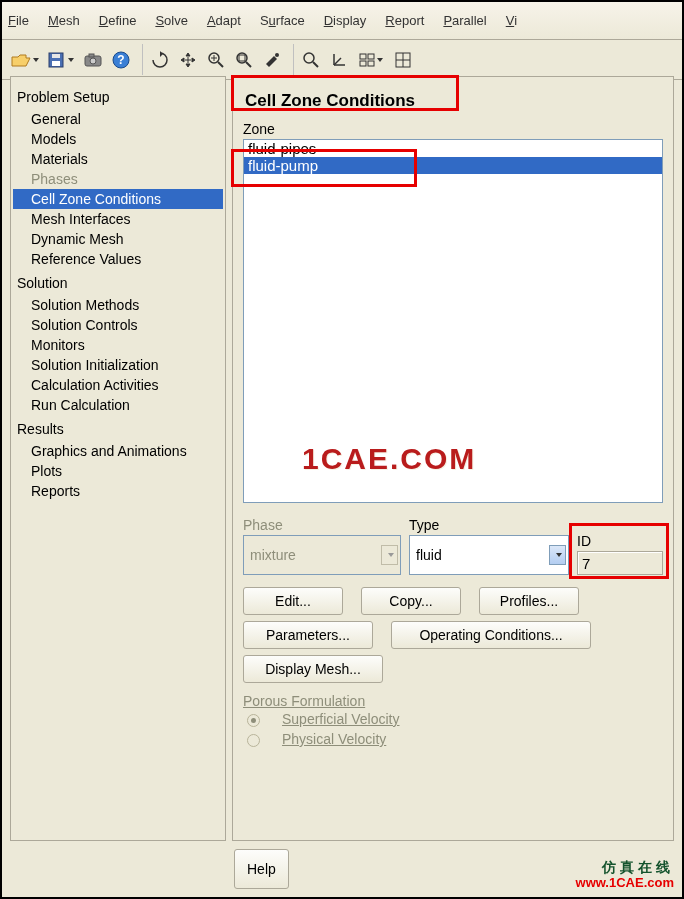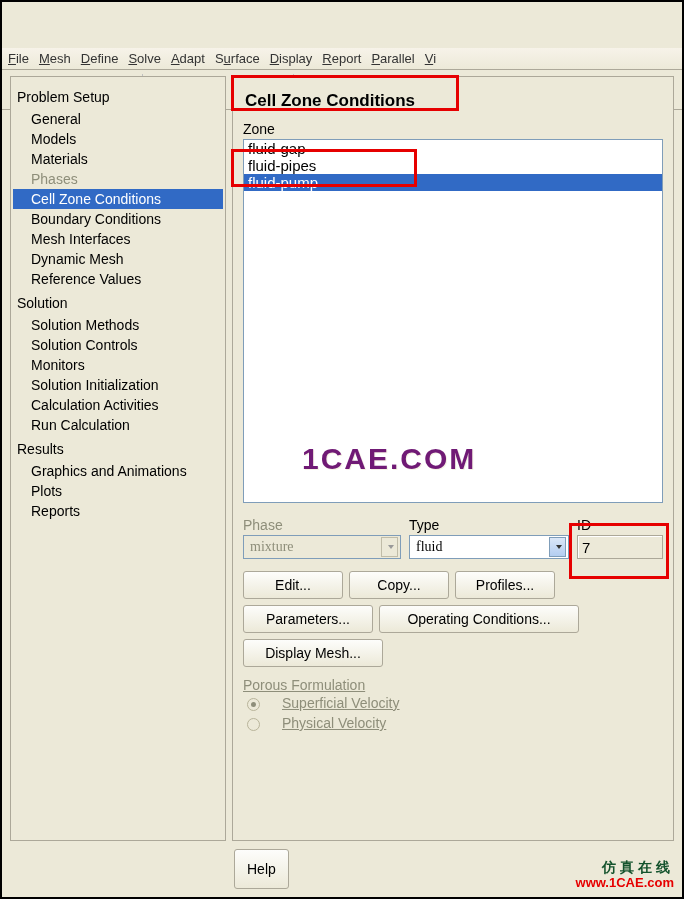--- a/index.html
+++ b/index.html
@@ -10,26 +10,25 @@
     width: 684px;
     height: 899px;
     overflow: hidden;
     position: relative;
     border: 2px solid #000;
   }
   
   .menubar {
     background: linear-gradient(#f7f3e9, #ece9d8);
     border-bottom: 1px solid #aca899;
-    padding: 3px 6px;
+    padding: 11px 6px;
     display: flex;
-    gap: 10px;
+    gap: 19px;
     font-size: 13px;
     color: #333;
-    margin-top: 46px;
   }
   .menubar span u { text-decoration: underline; }
   .menubar-item { cursor: default; }
   
   .toolbar {
     background: #ece9d8;
     border-bottom: 1px solid #aca899;
     padding: 4px 6px;
     display: flex;
     align-items: center;
@@ -118,46 +117,45 @@
   .listbox-item.selected { background: #316ac5; color: #fff; }
 
   .controls-row {
     display: flex;
     gap: 8px;
     margin-top: 14px;
     align-items: flex-end;
   }
   .control { display: flex; flex-direction: column; }
   .combo {
-    height: 24px;
+    height: 40px;
     border: 1px solid #7f9db9;
     background: #fff;
     display: flex; align-items: center; justify-content: space-between;
     padding: 0 2px 0 6px;
     font-size: 14px;
-    font-family: Liberation Serif, serif;
   }
   .combo.disabled { background: #ece9d8; color: #8e8e7a; }
   .combo .dd {
     width: 17px; height: 20px;
     background: linear-gradient(#dbe7f8, #b3cdf1);
     border: 1px solid #7f9db9;
     display: flex; align-items: center; justify-content: center;
   }
   .combo.disabled .dd { background: #ece9d8; border-color: #c0bca8; }
   .idbox {
     background: #ece9d8;
     border: 1px solid #aca899;
     box-shadow: inset 1px 1px 0 #fff;
     height: 24px; width: 86px;
     display: flex; align-items: center; padding: 0 4px;
     font-size: 15px;
   }
 
-  .btn-row { display: flex; gap: 6px; margin-top: 12px; flex-wrap: wrap; }
+  .btn-row { display: flex; gap: 18px; margin-top: 12px; flex-wrap: wrap; }
   .winbtn {
     background: linear-gradient(#fdfdfb, #ece9d8);
     border: 1px solid #aca899;
     border-radius: 3px;
     height: 28px;
     padding: 0 12px;
     font-size: 14px;
     cursor: default;
     display: flex; align-items: center; justify-content: center;
     min-width: 100px;
@@ -190,21 +188,21 @@
     background: linear-gradient(#fdfdfb, #ece9d8);
     border: 1px solid #aca899;
     border-radius: 3px;
     height: 40px; padding: 0 12px;
     font-size: 14px; cursor: default;
   }
 
   
   .watermark {
     position: absolute;
-    color: #701a75;
+    color: #b91c1c;
     font-size: 30px;
     font-weight: bold;
     letter-spacing: 2px;
     pointer-events: none;
     text-shadow: 1px 1px 0 #f5f2e4;
   }
   .wm1 { left: 300px; top: 440px; }
 
   .corner-label {
     position: absolute;
@@ -335,21 +333,20 @@
 
 <div class="main">
 
   <div class="tree-panel">
     <div class="tree-section">Problem Setup</div>
     <div class="tree-item">General</div>
     <div class="tree-item">Models</div>
     <div class="tree-item">Materials</div>
     <div class="tree-item disabled">Phases</div>
     <div class="tree-item selected" tabindex="0">Cell Zone Conditions</div>
-    <div class="tree-item">Boundary Conditions</div>
     <div class="tree-item">Mesh Interfaces</div>
     <div class="tree-item">Dynamic Mesh</div>
     <div class="tree-item">Reference Values</div>
 
     <div class="tree-section">Solution</div>
     <div class="tree-item">Solution Methods</div>
     <div class="tree-item">Solution Controls</div>
     <div class="tree-item">Monitors</div>
     <div class="tree-item">Solution Initialization</div>
     <div class="tree-item">Calculation Activities</div>
@@ -359,21 +356,20 @@
     <div class="tree-item">Graphics and Animations</div>
     <div class="tree-item">Plots</div>
     <div class="tree-item">Reports</div>
   </div>
 
   <div class="content-panel">
     <div class="panel-title">Cell Zone Conditions</div>
 
     <div class="field-label">Zone</div>
     <div class="listbox">
-      <div class="listbox-item">fluid-gap</div>
       <div class="listbox-item">fluid-pipes</div>
       <div class="listbox-item selected">fluid-pump</div>
     </div>
 
     <div class="controls-row">
       <div class="control" style="width:158px">
         <div class="field-label disabled">Phase</div>
         <div class="combo disabled">
           <span>mixture</span>
           <span class="dd">

